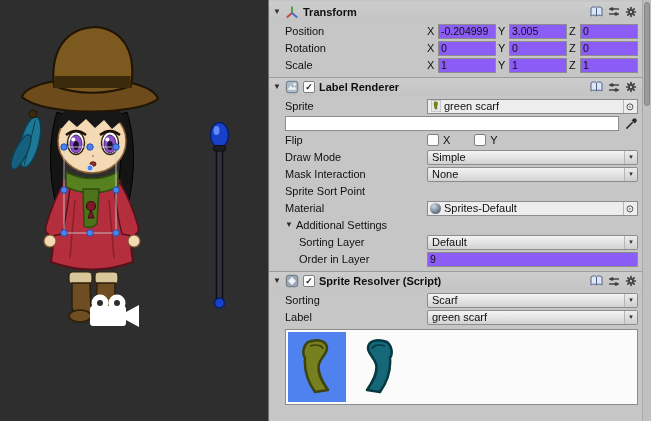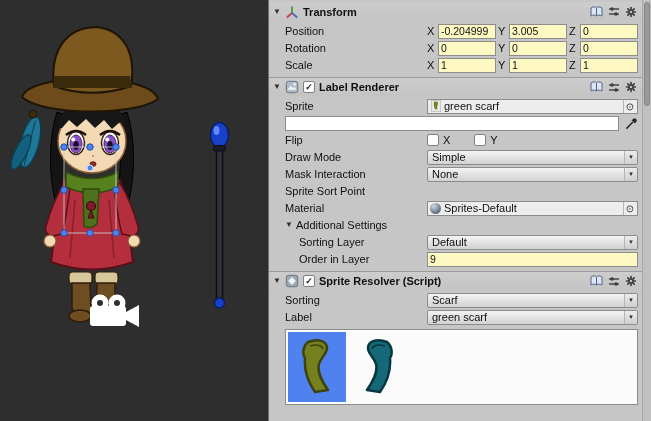--- a/index.html
+++ b/index.html
@@ -18,21 +18,21 @@
   .comp-header .checkbox{margin-right:4px}
   .ctitle{font-weight:bold;white-space:nowrap}
   .hicons{margin-left:auto;display:flex;align-items:center;gap:5px}
   .hicons>span{display:inline-flex;align-items:center;justify-content:center}
   .urow{display:flex;align-items:center;height:16px;margin:1px 0;padding-left:16px}
   .ulabel{width:142px;flex:none;white-space:nowrap;overflow:hidden}
   .ulabel.indent{padding-left:14px}
   .uvalue{flex:1;display:flex;align-items:center;margin-right:13px;min-width:0}
   .vec3{gap:2px}
   .axis{flex:none;width:9px}
-  .nfield{flex:1;min-width:0;height:15px;background:#fef9c3;border:1px solid #8c8c8c;font:10.5px "Liberation Sans",sans-serif;padding:0 2px;color:#101010}
+  .nfield{flex:1;min-width:0;height:15px;background:#8b5cf6;border:1px solid #8c8c8c;font:10.5px "Liberation Sans",sans-serif;padding:0 2px;color:#101010}
   .popup{flex:1;min-width:0;height:15px;background:linear-gradient(#f4f4f4,#d2d2d2);border:1px solid #8c8c8c;border-radius:2px;display:flex;align-items:center;padding-left:4px;overflow:hidden}
   .popup-text{flex:1;white-space:nowrap;overflow:hidden}
   .popup-arrow{flex:none;width:13px;height:100%;display:flex;align-items:center;justify-content:center;font-size:7px;color:#2e2e2e;border-left:1px solid #b5b5b5;background:linear-gradient(#ececec,#cfcfcf)}
   .objfield{flex:1;min-width:0;height:15px;background:#ededed;border:1px solid #8c8c8c;display:flex;align-items:center;padding:0 1px 0 2px;gap:3px;overflow:hidden}
   .obj-text{flex:1;white-space:nowrap;overflow:hidden}
   .obj-picker{flex:none;width:13px;text-align:center;font-size:10px;color:#333;border-left:1px solid #b5b5b5;line-height:13px}
   .bold{font-weight:normal}
   .colorfield{flex:1;height:15px;background:#ffffff;border:1px solid #8c8c8c;margin-right:5px}
   .eyedropper{flex:none;width:14px;height:14px;display:flex;align-items:center;justify-content:center}
   .cbgroup{display:flex;align-items:center;gap:4px;margin-right:24px}

